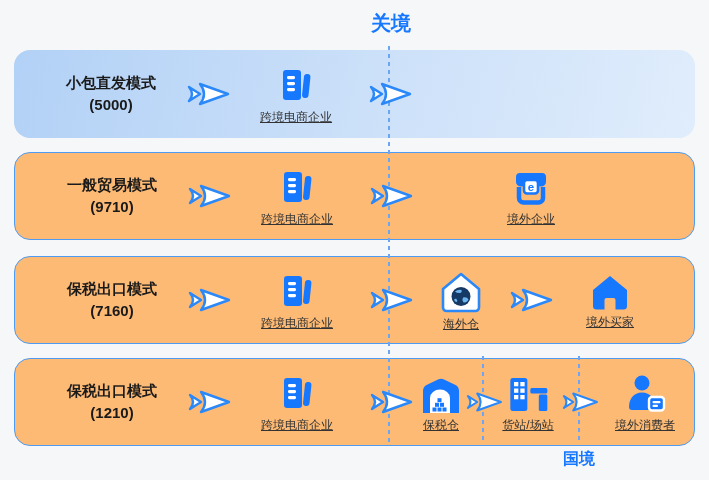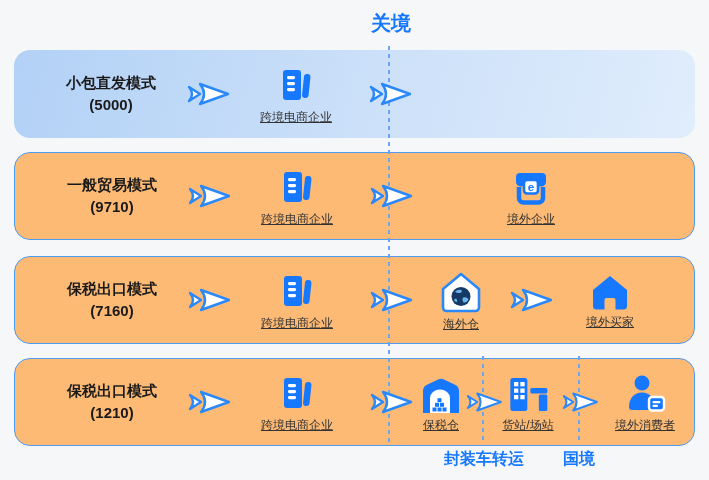--- a/index.html
+++ b/index.html
@@ -270,16 +270,15 @@
       </span>
       <div class="lbl">境外消费者</div>
     </div>
   </div>
 
   <div class="vline" id="line-customs"></div>
   <div class="vline" id="line-transfer"></div>
   <div class="vline" id="line-national"></div>
 
   <div class="top-label">关境</div>
-  <div class="bottom-label" style="left:484px">封装车转运</div>
   <div class="bottom-label" style="left:579px">国境</div>
 
 </div>
 
 </body></html>

